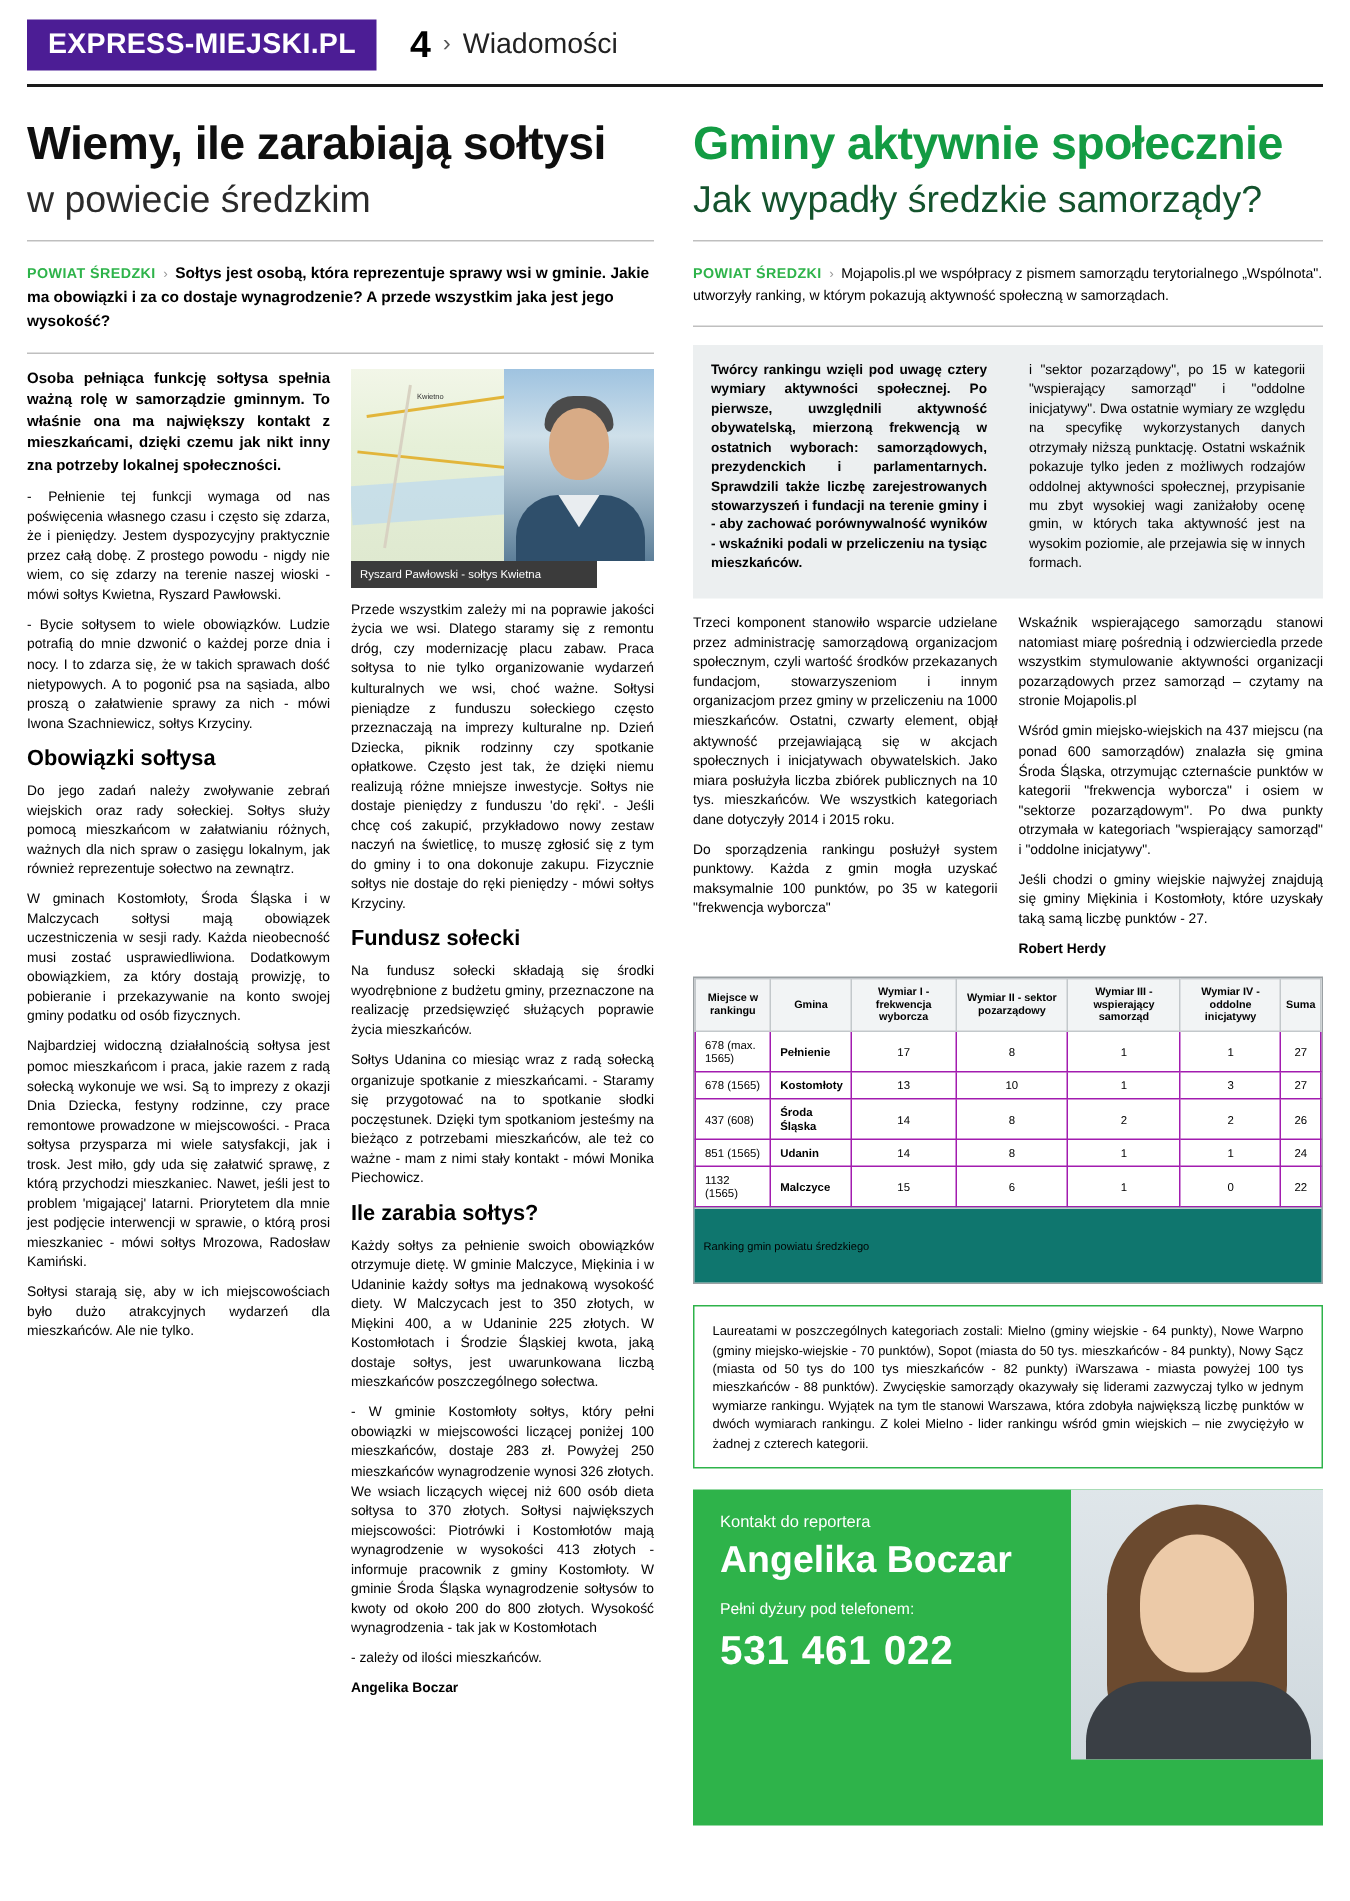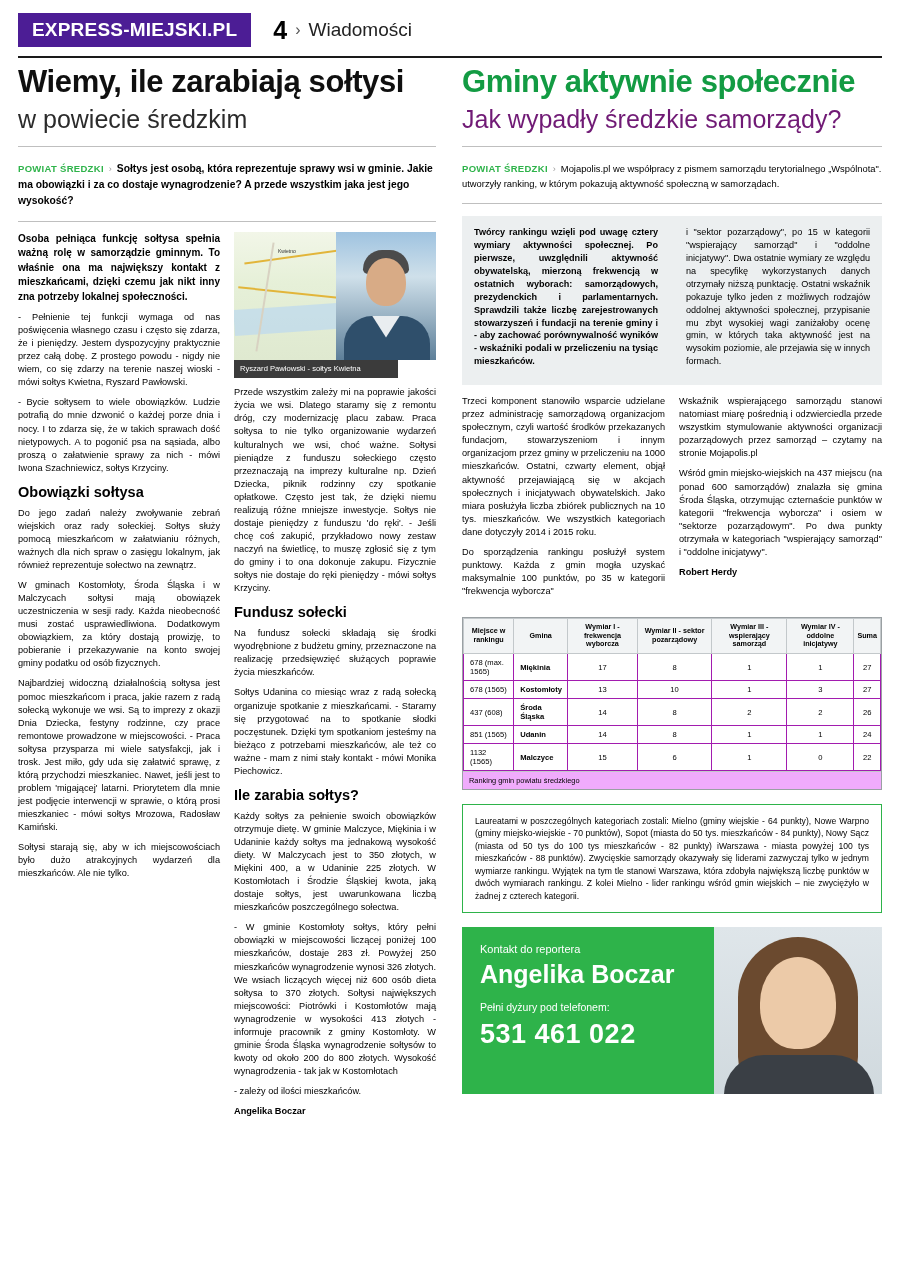--- a/index.html
+++ b/index.html
@@ -20,35 +20,35 @@
     background:#4c1d95; color:#fff; font-weight:bold; font-size:19px;
     letter-spacing:.2px; padding:7px 14px 8px 14px; line-height:1;
     font-family:"Liberation Sans", sans-serif;
   }
   .page-num { font-size:25px; font-weight:bold; margin-left:22px; line-height:1; }
   .section-sep { font-size:16px; margin-left:8px; color:#555; }
   .section-name { font-size:19px; margin-left:8px; color:#222; }
   .rule { border-top:2px solid #1a1a1a; margin-top:10px; }
 
   
-  .columns { display:flex; gap:26px; margin-top:0; }
+  .columns { display:flex; gap:26px; margin-top:14px; }
   .col-left { width:418px; }
   .col-right { width:420px; }
 
   h1.headline {
     font-size:31px; font-weight:bold; line-height:1.04; margin:8px 0 0 0;
     color:#0f0f0f; letter-spacing:-0.4px;
   }
   h2.subhead {
     font-size:25px; font-weight:normal; line-height:1.1; margin:8px 0 0 0;
     color:#2b2b2b;
   }
   h1.headline.green, h2.subhead.green { color:#1aa84a; }
   h1.headline.green { color:#139b43; }
-  h2.subhead.green { color:#701a75; }
+  h2.subhead.green { color:#14532d; }
 
   .lede { margin-top:14px; font-size:10.5px; line-height:1.45; }
   .kicker {
     color:#2eb34a; font-weight:bold; font-size:9.5px; letter-spacing:.3px;
     display:inline;
   }
   .kicker-sep { color:#999; margin:0 5px; font-size:9px; }
   .lede-text { display:inline; font-weight:bold; font-size:10.3px; }
 
   .hr-thin { border-top:1px solid #bfbfbf; margin:12px 0 10px 0; }
@@ -133,31 +133,31 @@
   table.rank th {
     background:#f2f4f5; border:1px solid #c3c8cb; padding:4px 3px; font-size:7.2px;
     line-height:1.2; font-weight:bold; text-align:center; vertical-align:middle;
   }
   table.rank td {
     border:1px solid #a21caf; padding:4px 3px; text-align:center; font-size:7.6px;
   }
   table.rank td.city { font-weight:bold; text-align:left; padding-left:6px; }
   table.rank td.first { text-align:left; padding-left:6px; }
   .table-note {
-    background:#f0abfc; font-size:7.4px; padding:4px 6px; border-top:1px solid #c3c8cb;
+    background:#0f766e; font-size:7.4px; padding:20px 6px; border-top:1px solid #c3c8cb;
   }
 
   .laureat-box {
     border:1px solid #2eb34a; padding:10px 12px; font-size:8.6px; line-height:1.45;
     text-align:justify; margin-top:14px;
   }
 
   
   .promo {
-    margin-top:14px; background:#2eb34a; color:#fff; height:167px;
+    margin-top:14px; background:#2eb34a; color:#fff; height:224px;
     display:flex; position:relative; overflow:hidden;
   }
   .promo .txt { padding:16px 16px 10px 18px; width:252px; }
   .promo .t1 { font-size:11px; margin-bottom:6px; }
   .promo .t2 { font-size:25px; font-weight:bold; line-height:1.05; margin-bottom:14px; }
   .promo .t3 { font-size:10.5px; margin-bottom:6px; }
   .promo .t4 { font-size:27px; font-weight:bold; letter-spacing:.5px; }
   .promo .photo2 {
     position:absolute; right:0; top:0; width:168px; height:180px;
     background:linear-gradient(180deg,#dfe6ea 0%, #cfd8dd 100%);
@@ -275,41 +275,42 @@
       </div>
 
       <div class="right-body" style="margin-top:10px;">
         <div class="rsub">
           <p>Trzeci komponent stanowiło wsparcie udzielane przez administrację samorządową organizacjom społecznym, czyli wartość środków przekazanych fundacjom, stowarzyszeniom i innym organizacjom przez gminy w przeliczeniu na 1000 mieszkańców. Ostatni, czwarty element, objął aktywność przejawiającą się w akcjach społecznych i inicjatywach obywatelskich. Jako miara posłużyła liczba zbiórek publicznych na 10 tys. mieszkańców. We wszystkich kategoriach dane dotyczyły 2014 i 2015 roku.</p>
           <p>Do sporządzenia rankingu posłużył system punktowy. Każda z gmin mogła uzyskać maksymalnie 100 punktów, po 35 w kategorii "frekwencja wyborcza"</p>
         </div>
         <div class="rsub">
           <p>Wskaźnik wspierającego samorządu stanowi natomiast miarę pośrednią i odzwierciedla przede wszystkim stymulowanie aktywności organizacji pozarządowych przez samorząd – czytamy na stronie Mojapolis.pl</p>
           <p>Wśród gmin miejsko-wiejskich na 437 miejscu (na ponad 600 samorządów) znalazła się gmina Środa Śląska, otrzymując czternaście punktów w kategorii "frekwencja wyborcza" i osiem w "sektorze pozarządowym". Po dwa punkty otrzymała w kategoriach "wspierający samorząd" i "oddolne inicjatywy".</p>
+          <p>Jeśli chodzi o gminy wiejskie najwyżej znajdują się gminy Miękinia i Kostomłoty, które uzyskały taką samą liczbę punktów - 27.</p>
           <div class="sig">Robert Herdy</div>
         </div>
       </div>
 
       <div class="table-wrap">
         <table class="rank">
           <thead>
             <tr>
               <th>Miejsce w rankingu</th>
               <th>Gmina</th>
               <th>Wymiar I - frekwencja wyborcza</th>
               <th>Wymiar II - sektor pozarządowy</th>
               <th>Wymiar III - wspierający samorząd</th>
               <th>Wymiar IV - oddolne inicjatywy</th>
               <th>Suma</th>
             </tr>
           </thead>
           <tbody>
             <tr>
               <td class="first">678 (max. 1565)</td>
-              <td class="city">Miękinia</td>
+              <td class="city">Pełnienie</td>
               <td>17</td>
               <td>8</td>
               <td>1</td>
               <td>1</td>
               <td>27</td>
             </tr>
             <tr>
               <td class="first">678 (1565)</td>
               <td class="city">Kostomłoty</td>
               <td>13</td>

